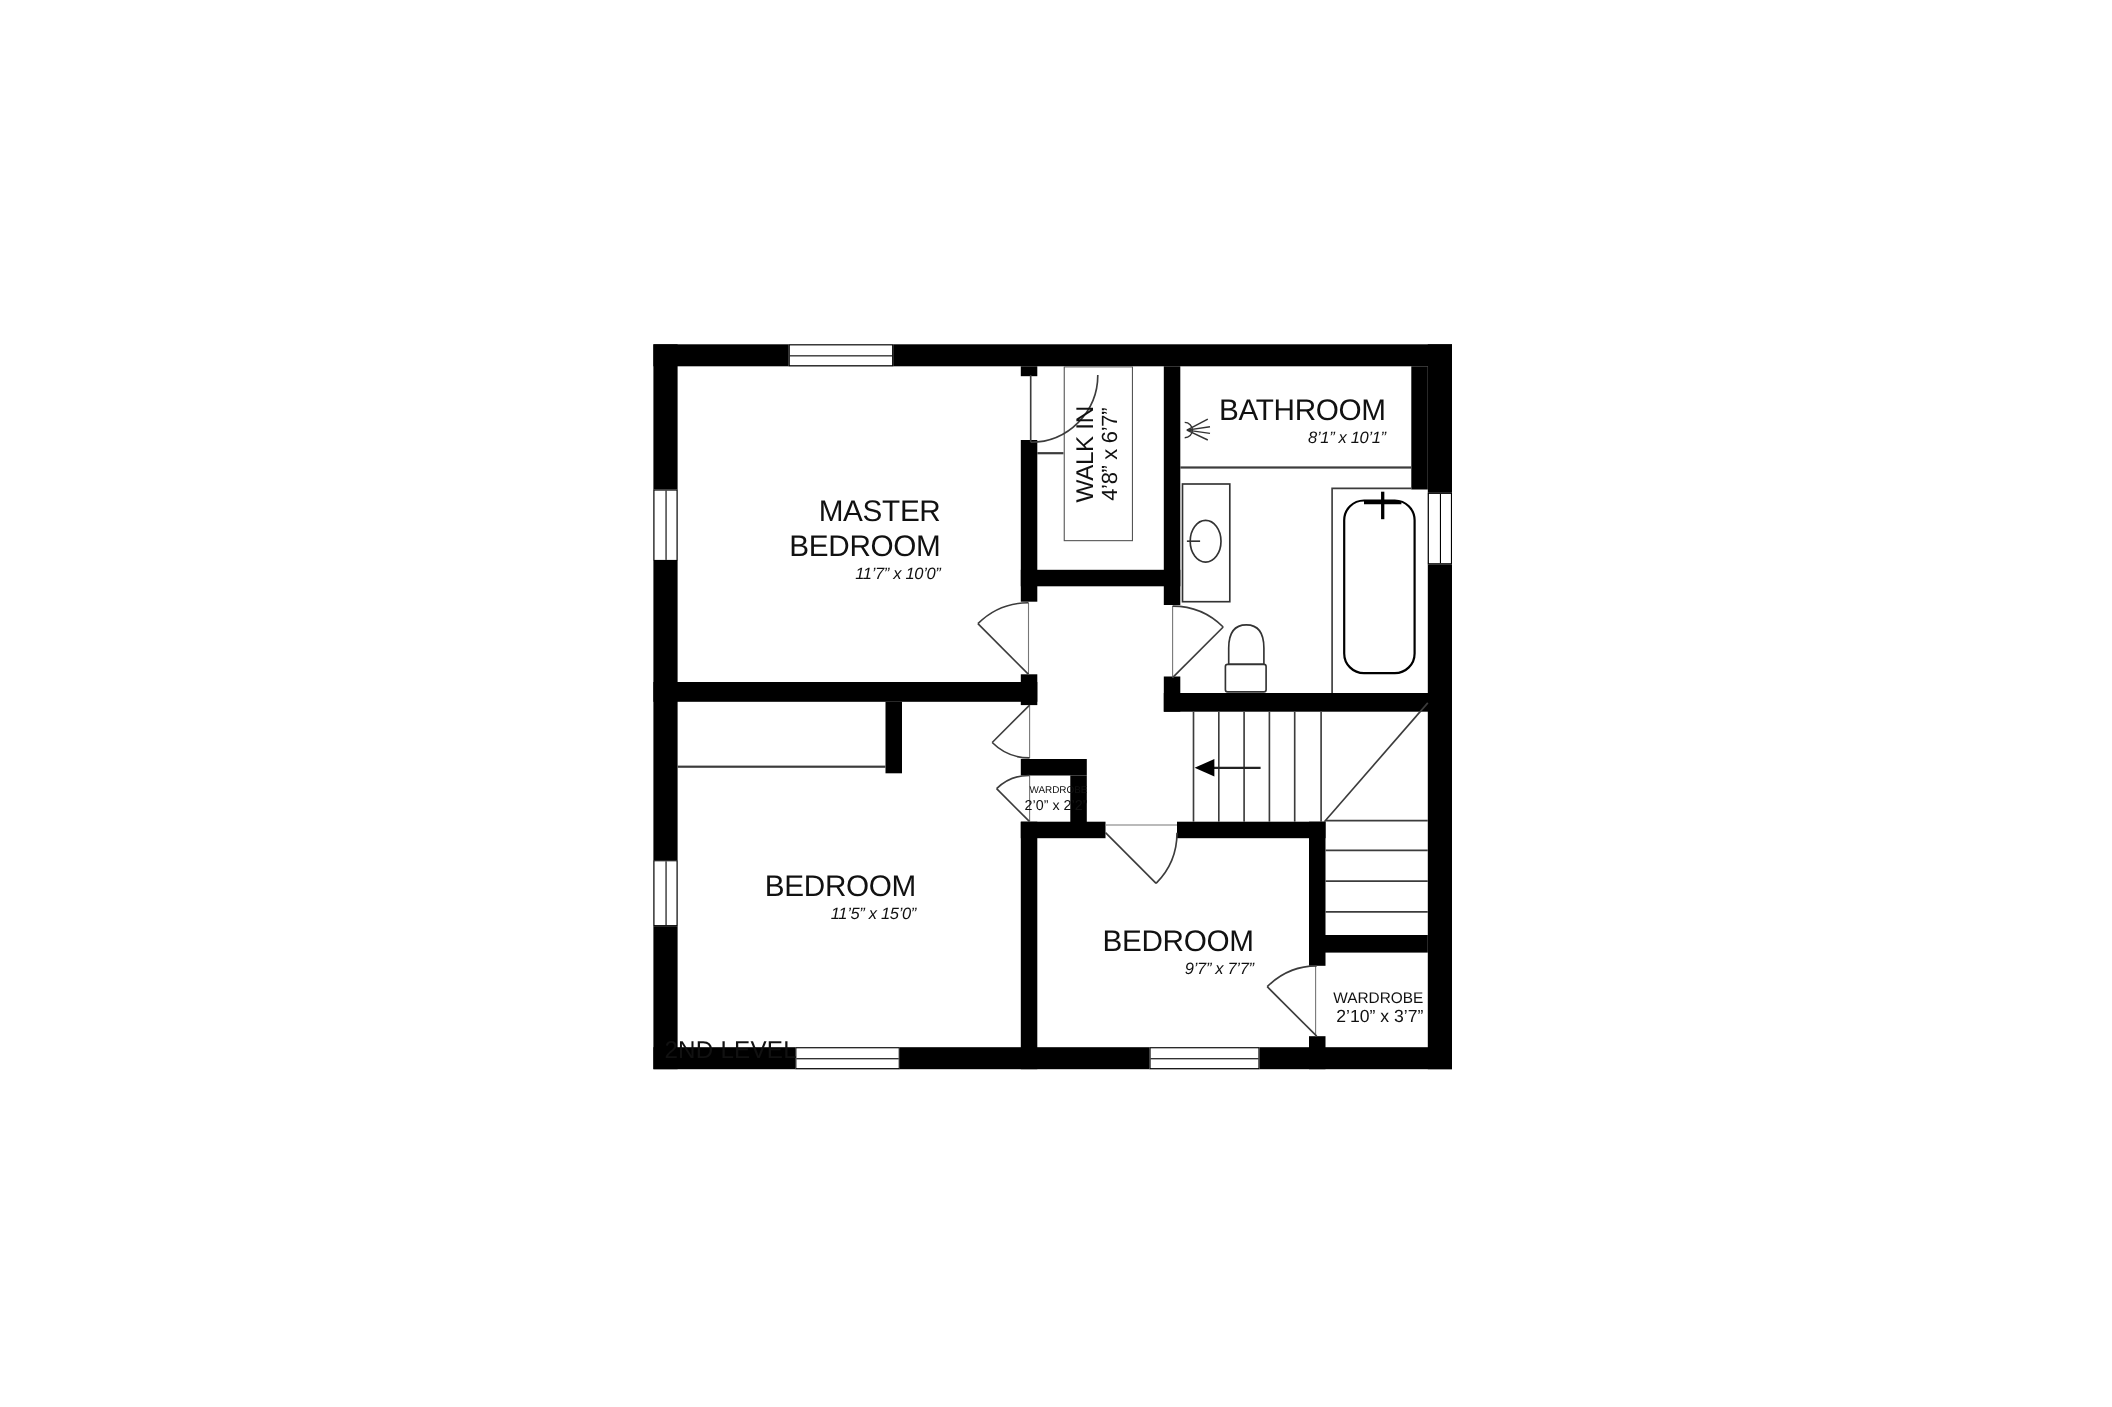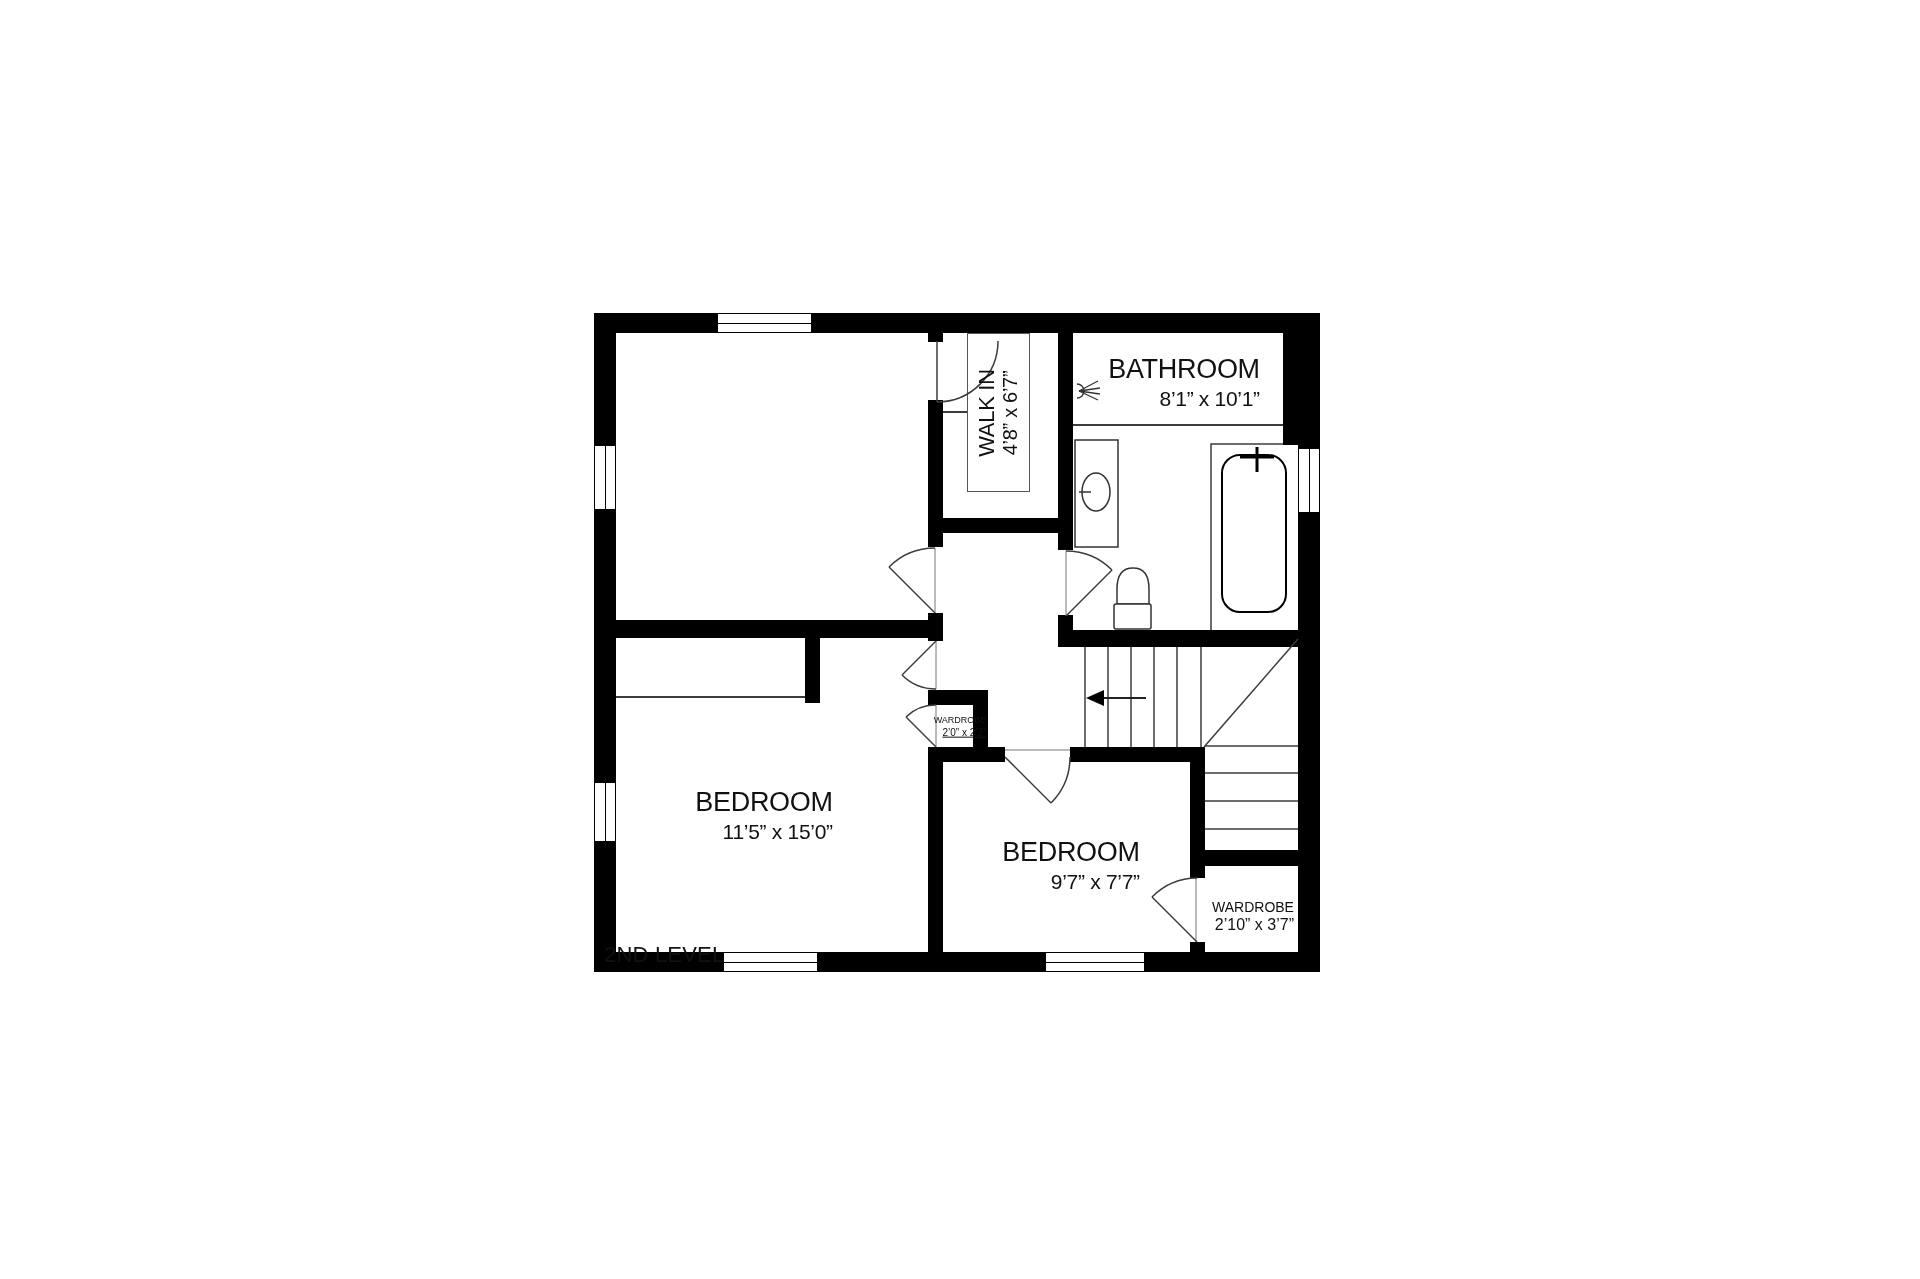--- a/index.html
+++ b/index.html
@@ -7,27 +7,27 @@
          font-family:"Liberation Sans",sans-serif;color:#111;}
   .wall{position:absolute;background:var(--wall,#000);}
   .stub{position:absolute;background:var(--wall,#000);}
   .thinline{position:absolute;background:#3c3c3c;}
   .window-h,.window-v{position:absolute;background:#fff;border:1px solid #000;box-sizing:border-box;}
   .window-h::after{content:"";position:absolute;left:0;right:0;top:50%;height:1px;background:#000;}
   .window-v::after{content:"";position:absolute;top:0;bottom:0;left:50%;width:1px;background:#000;}
   .shelfbox{position:absolute;border:1px solid #555;box-sizing:border-box;background:#fff;}
   .room-label{position:absolute;transform:translate(-50%,-50%);text-align:right;white-space:nowrap;}
   .room-name{font-size:27px;letter-spacing:-0.3px;line-height:1.18;}
-  .room-dims{font-size:21px;letter-spacing:-0.3px;line-height:1.25;}
+  .room-dims{font-size:15px;letter-spacing:-0.3px;line-height:1.25;font-style:italic;}
   .wrapname{white-space:normal;width:190px;}
   .label-rot{position:absolute;transform:translate(-50%,-50%) rotate(-90deg);text-align:center;white-space:nowrap;}
   .rot-name{font-size:22px;letter-spacing:-0.3px;line-height:1.15;}
   .rot-dims{font-size:20px;letter-spacing:-0.3px;}
   .mini-name{font-size:9px;line-height:1.3;}
-  .mini-dims{font-size:10px;text-decoration:underline;}
+  .mini-dims{font-size:13px;}
   .small-name{font-size:14px;line-height:1.3;}
   .small-dims{font-size:16px;}
   #plan-title{position:absolute;left:604px;top:942px;font-size:22px;letter-spacing:0.2px;}
   svg.overlay{position:absolute;left:0;top:0;pointer-events:none;}
 </style>
 </head>
 <body style="background: rgb(255, 255, 255);">
 
 <div id="stage">
 
@@ -146,20 +146,24 @@
     </g>
     <g stroke="#333" stroke-width="1.3" fill="none">
       <path d="M 1077 384 A 7 7 0 0 1 1077 398"></path>
       <line x1="1079" y1="391" x2="1098" y2="381"></line>
       <line x1="1079" y1="391" x2="1100" y2="388"></line>
       <line x1="1079" y1="391" x2="1100" y2="394"></line>
       <line x1="1079" y1="391" x2="1098" y2="400"></line>
     </g>
   </svg>
 
+  <div class="room-label" style="left:760px;top:491px;">
+    <div class="room-name wrapname">MASTER BEDROOM</div>
+    <div class="room-dims">11’7” x 10’0”</div>
+  </div>
 
   <div class="label-rot" style="left:998px;top:413px;">
     <div class="rot-name">WALK IN</div>
     <div class="rot-dims">4’8” x 6’7”</div>
   </div>
 
   <div class="room-label" style="left:1184px;top:383px;">
     <div class="room-name">BATHROOM</div>
     <div class="room-dims">8’1” x 10’1”</div>
   </div>

